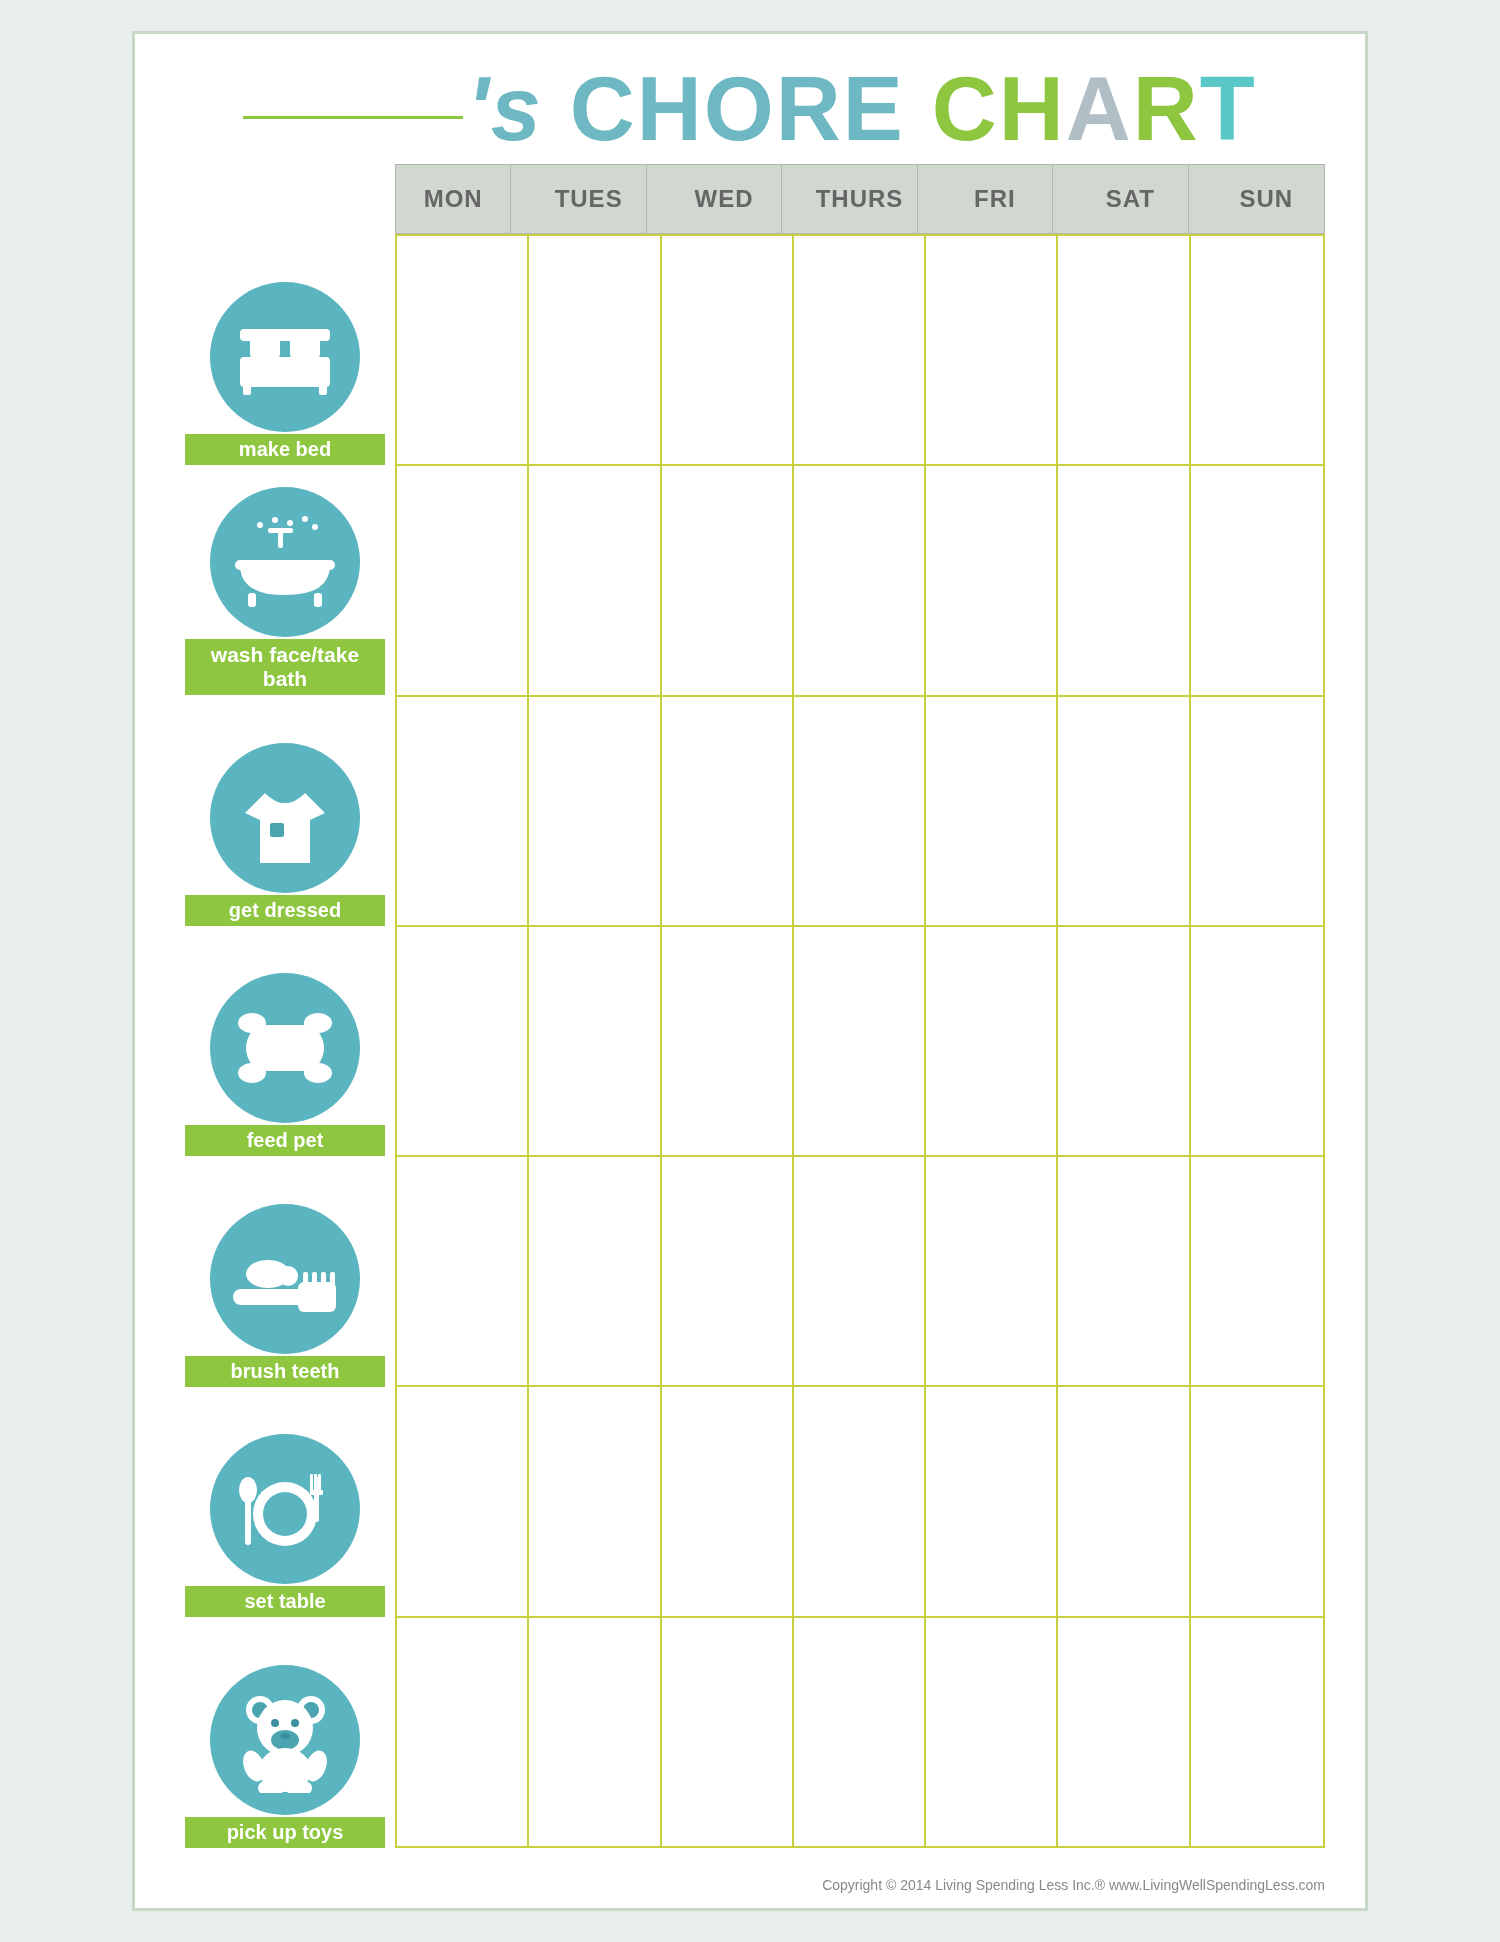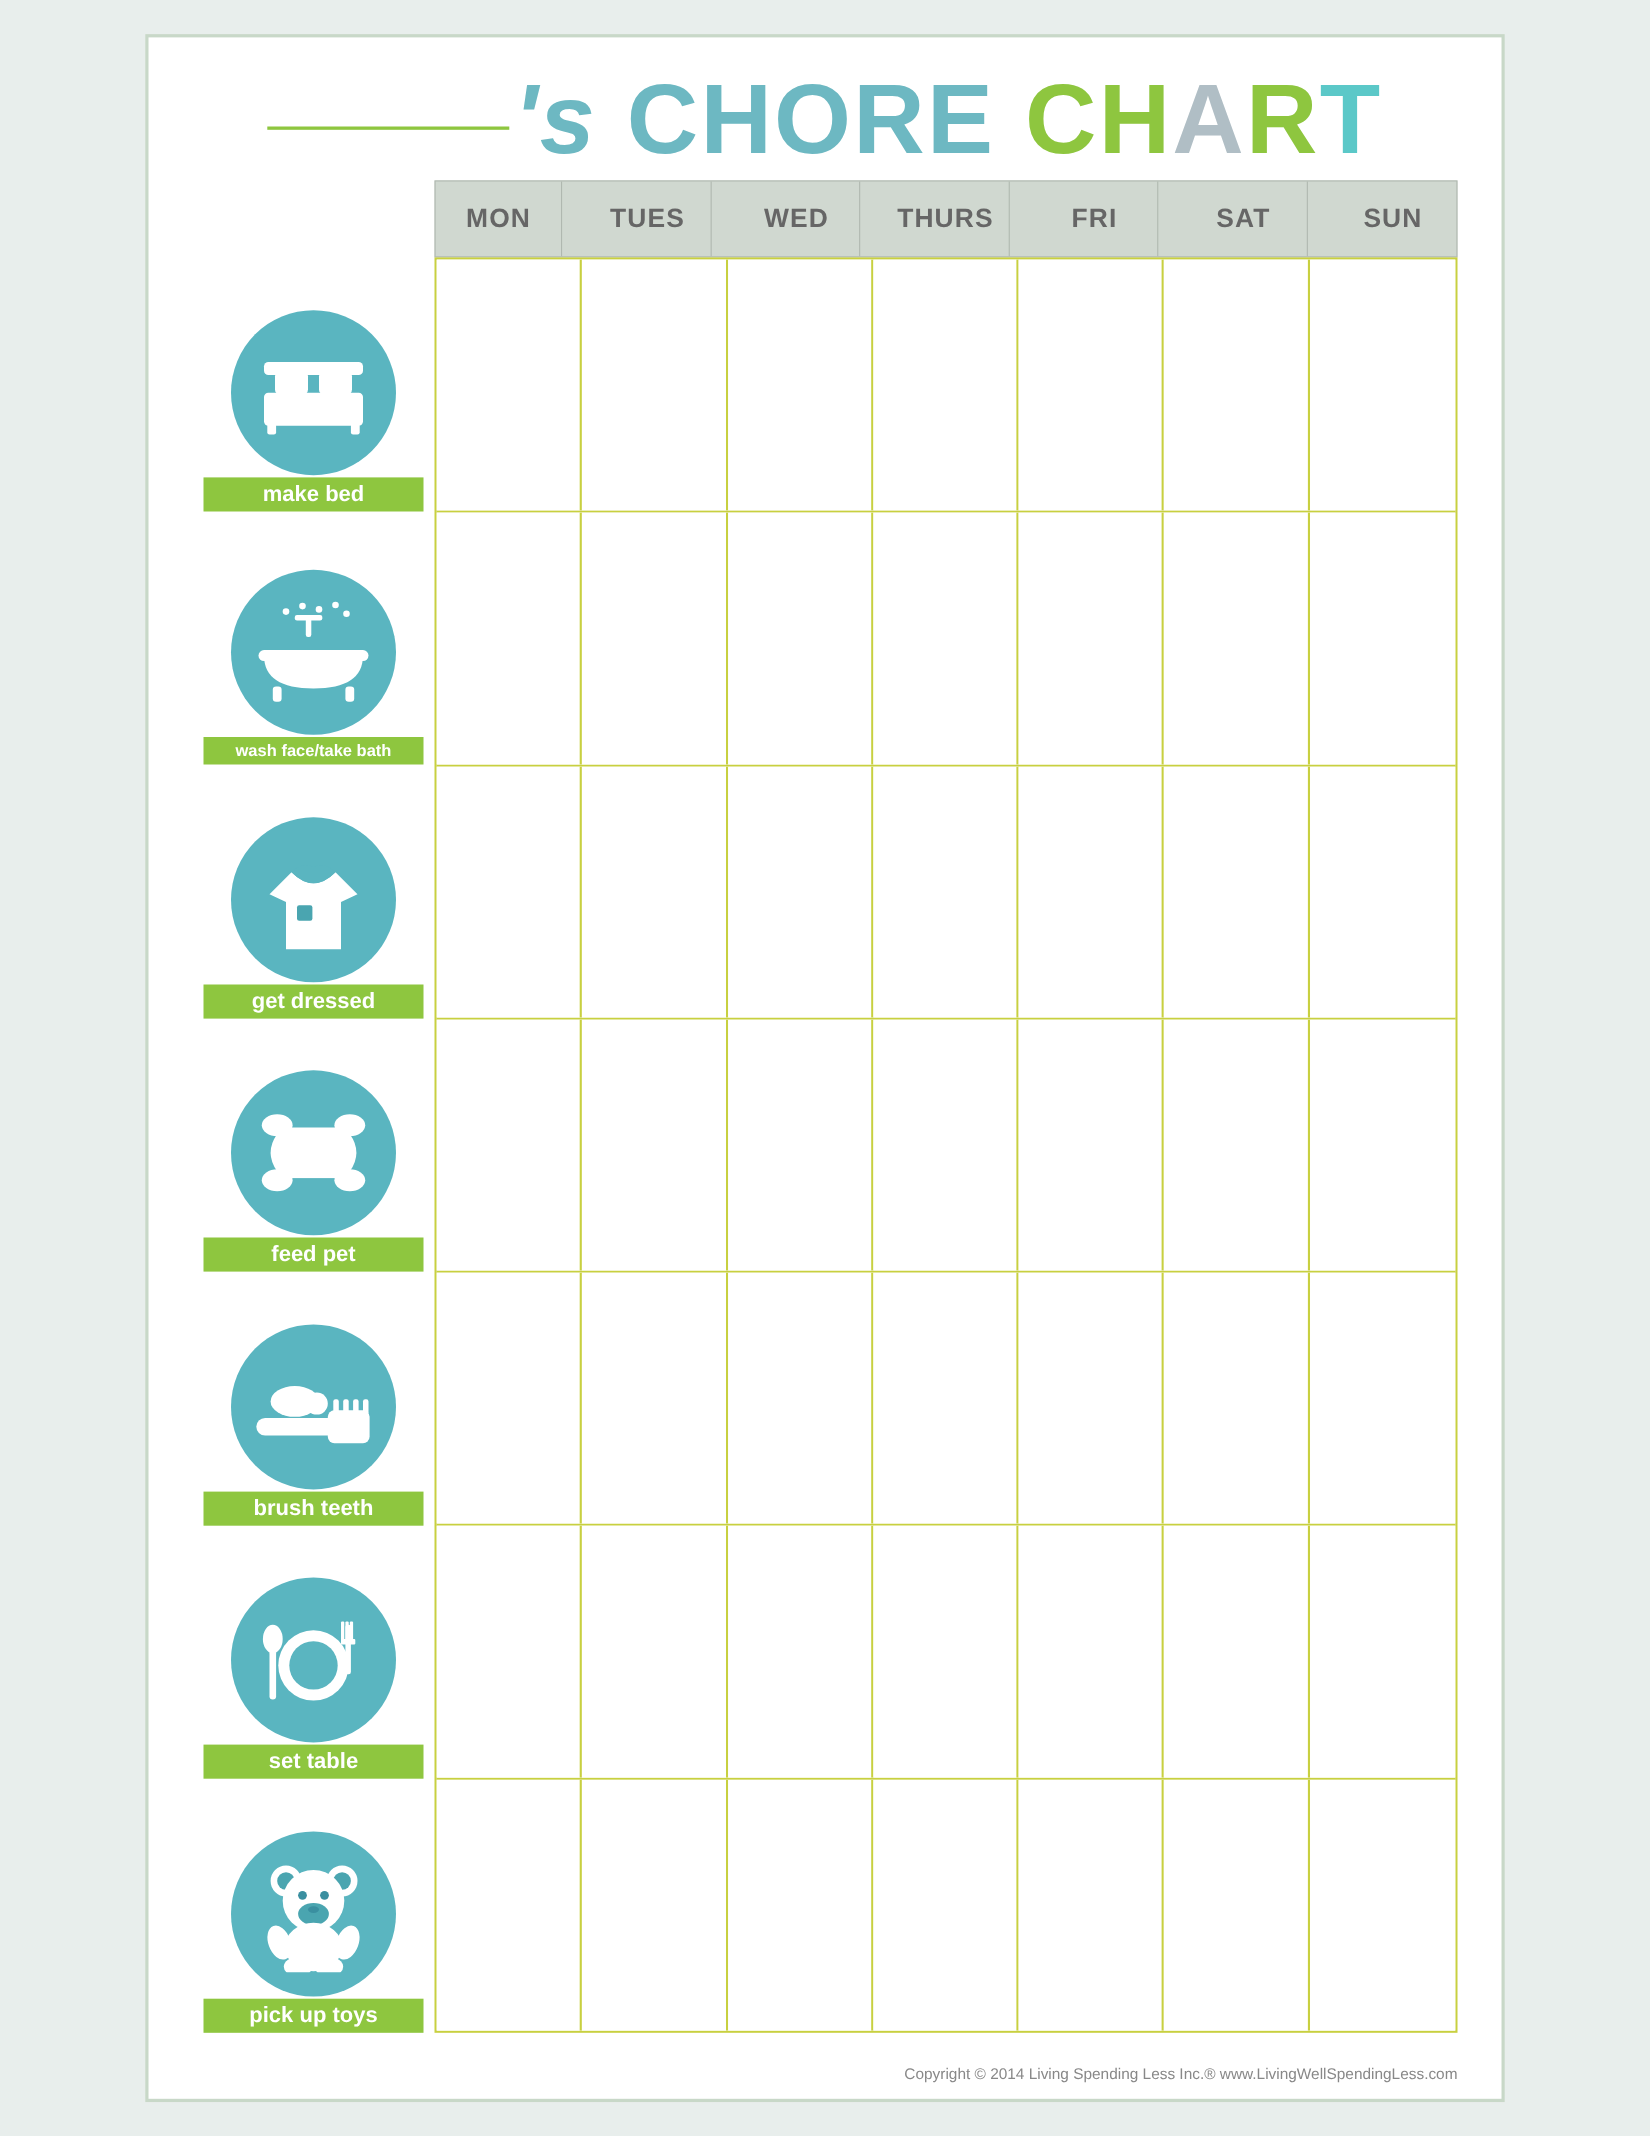--- a/index.html
+++ b/index.html
@@ -216,21 +216,21 @@
             <rect x="48" y="15" width="5" height="18" rx="2"></rect>
             <rect x="38" y="13" width="25" height="5" rx="2"></rect>
 
             <circle cx="30" cy="10" r="3"></circle>
             <circle cx="45" cy="5" r="3"></circle>
             <circle cx="60" cy="8" r="3"></circle>
             <circle cx="75" cy="4" r="3"></circle>
             <circle cx="85" cy="12" r="3"></circle>
           </svg>
         </div>
-        <div class="chore-label-bar" style="font-size:15px;">wash face/take bath</div>
+        <div class="chore-label-bar" style="font-size:21px;">wash face/take bath</div>
       </div>
 
       <div class="chore-item">
         <div class="chore-circle">
           <svg width="90" height="100" viewBox="0 0 90 100">
 
             <path d="M25 25 L5 45 L20 52 L20 95 L70 95 L70 52 L85 45 L65 25 Q55 35 45 35 Q35 35 25 25 Z"></path>
 
             <path d="M25 25 Q35 15 45 20 L45 35 Q35 35 25 25Z" fill="#5ab5c0"></path>
 

